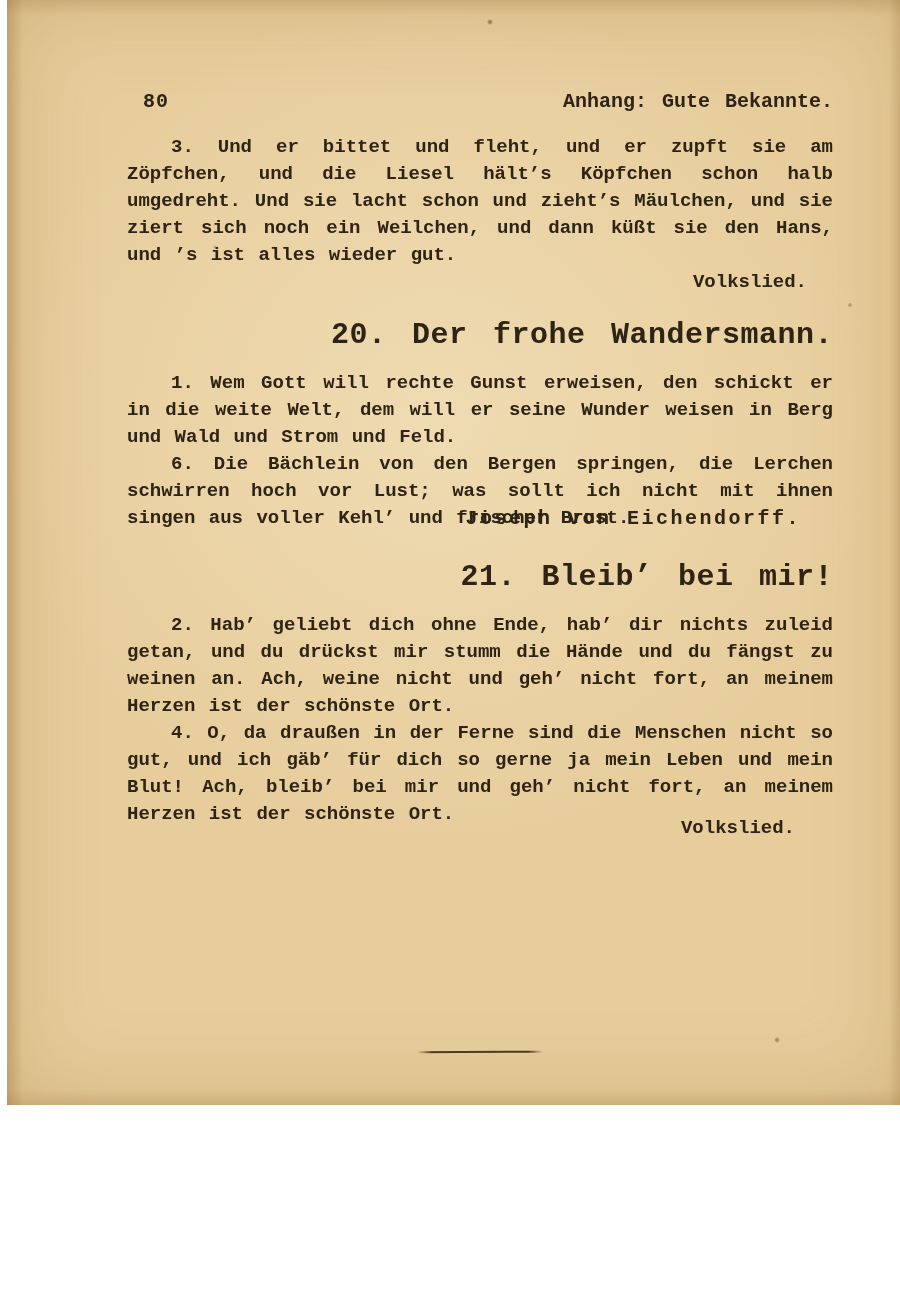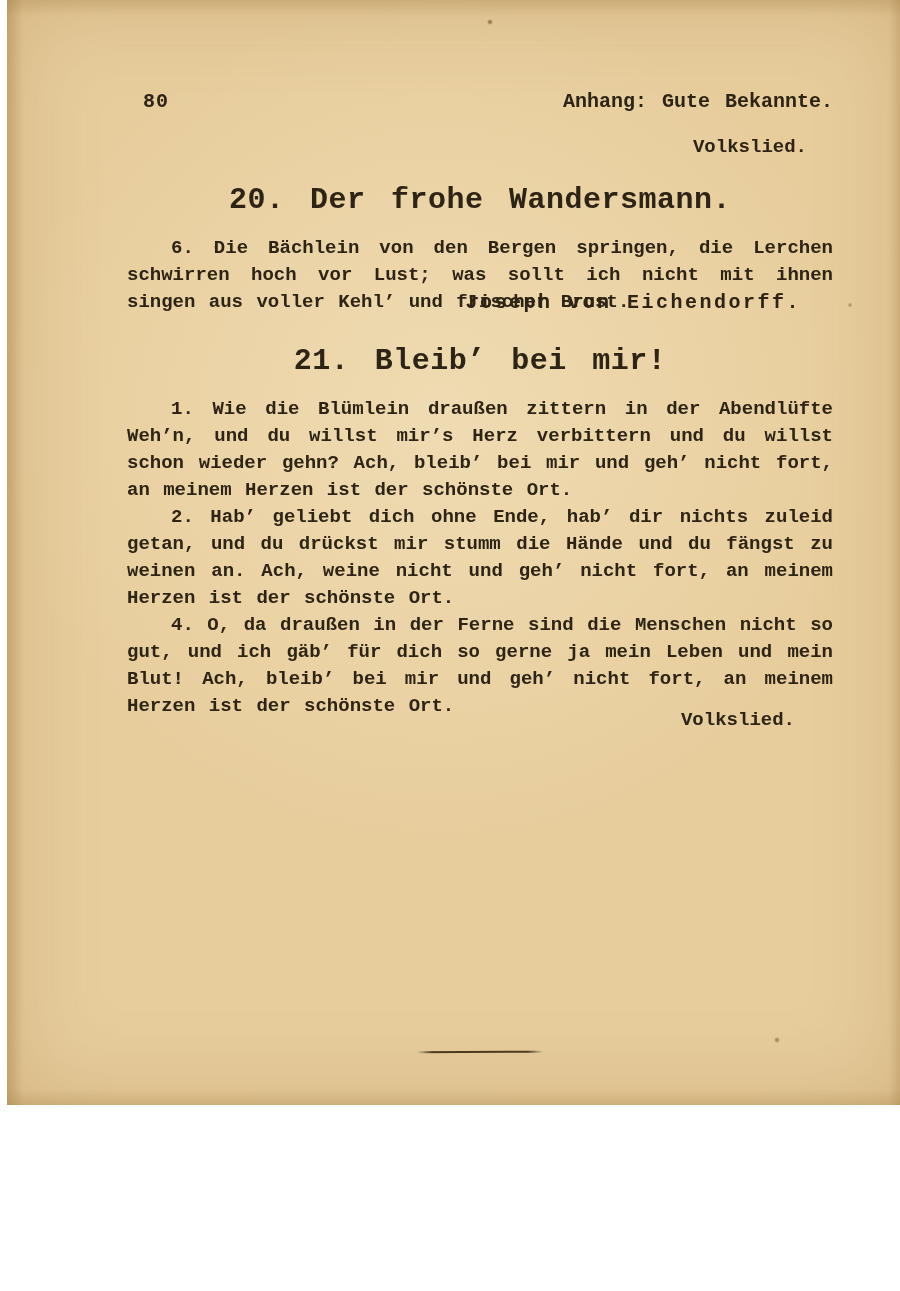--- a/index.html
+++ b/index.html
@@ -74,21 +74,21 @@
   }
   .attribution-final {
     margin-top: -13px;
     text-align: right;
     padding-right: 38px;
   }
   .song-title {
     margin: 23px 0 19px 0;
     font-size: 30px;
     line-height: 32px;
-    text-align: center;
+    text-align: right;
     font-weight: bold;
     letter-spacing: .5px;
     word-spacing: 7px;
   }
   .song-title.second { margin-top: 29px; }
   .divider {
     position: absolute;
     top: 1051px;
     left: 410px;
     width: 126px;
@@ -102,28 +102,29 @@
 
 <div class="page">
 
   <div class="header-row">
     <span class="page-number">80</span>
     <div class="running-header">Anhang: Gute Bekannte.</div>
   </div>
 
   <div class="content">
 
+    <p>3. Und er bittet und fleht, und er zupft sie am Zöpfchen, und die Liesel hält’s Köpfchen schon halb umgedreht. Und sie lacht schon und zieht’s Mäulchen, und sie ziert sich noch ein Weilchen, und dann küßt sie den Hans, und ’s ist alles wieder gut.</p>
     <div class="attribution">Volkslied.</div>
 
     <div class="song-title">20. Der frohe Wandersmann.</div>
+    <p>1. Wem Gott will rechte Gunst erweisen, den schickt er in die weite Welt, dem will er seine Wunder weisen in Berg und Wald und Strom und Feld.</p>
     <p>6. Die Bächlein von den Bergen springen, die Lerchen schwirren hoch vor Lust; was sollt ich nicht mit ihnen singen aus voller Kehl’ und frischer Brust.</p>
     <div class="attribution-inline">Joseph von Eichendorff.</div>
 
     <div class="song-title second">21. Bleib’ bei mir!</div>
-    <p>1. Wie die Blümlein draußen zittern in der Abendlüfte Weh’n, und du willst mir’s Herz verbittern und du willst schon wieder gehn? Ach, bleib’ bei mir und geh’ nicht fort, an meinem Herzen ist der schönste Ort.</p>
     <p>2. Hab’ geliebt dich ohne Ende, hab’ dir nichts zuleid getan, und du drückst mir stumm die Hände und du fängst zu weinen an. Ach, weine nicht und geh’ nicht fort, an meinem Herzen ist der schönste Ort.</p>
     <p>4. O, da draußen in der Ferne sind die Menschen nicht so gut, und ich gäb’ für dich so gerne ja mein Leben und mein Blut! Ach, bleib’ bei mir und geh’ nicht fort, an meinem Herzen ist der schönste Ort.</p>
     <div class="attribution attribution-final">Volkslied.</div>
 
   </div>
 
   <div class="divider"></div>
 
 </div>
 

